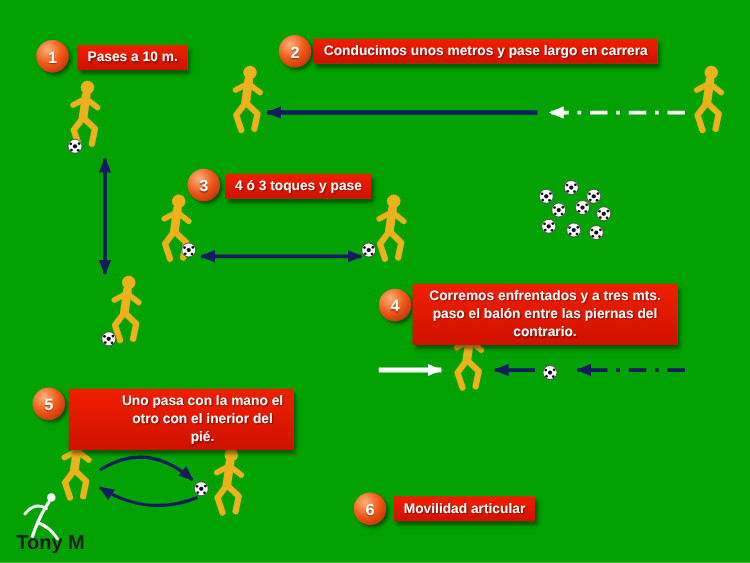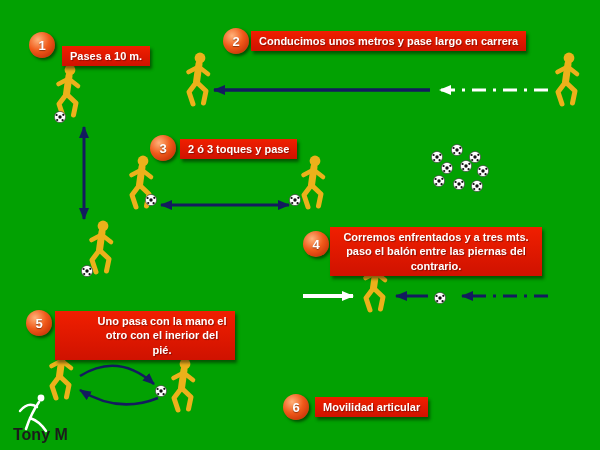--- a/index.html
+++ b/index.html
@@ -103,31 +103,31 @@
       <circle cx="41" cy="398" r="3.4" fill="#fff"></circle>
       <path d="M39,402 C34,409 30,417 26,429" stroke="#fff" stroke-width="2.6" fill="none" stroke-linecap="round"></path>
       <path d="M37,407 C31,403 25,405 20,411" stroke="#fff" stroke-width="2.4" fill="none" stroke-linecap="round"></path>
       <path d="M30,418 C36,420 42,425 46,431" stroke="#fff" stroke-width="2.4" fill="none" stroke-linecap="round"></path>
     </g>
   </svg>
 
   <div class="badge" style="left:29px; top:32px;">
     <span>1</span>
   </div>
-  <div class="label" style="left:62px; top:46px;">Pases a 10 m.</div>
+  <div class="label" style="left:62px; top:36px;">Pases a 10 m.</div>
 
   <div class="badge" style="left:223px; top:28px;">
     <span>2</span>
   </div>
   <div class="label" style="left:251px; top:31px;">Conducimos unos metros y pase largo en carrera</div>
 
   <div class="badge" style="left:150px; top:135px;">
     <span>3</span>
   </div>
-  <div class="label" style="left:180px; top:139px;">2 ó 3 toques y pase</div>
+  <div class="label" style="left:180px; top:139px;">4 ó 3 toques y pase</div>
 
   <div class="badge" style="left:303px; top:231px;">
     <span>4</span>
   </div>
   <div class="label wrap" style="left:330px; top:227px; width:212px;">Corremos enfrentados y a tres mts. paso el balón entre las piernas del contrario.</div>
 
   <div class="badge" style="left:26px; top:310px;">
     <span>5</span>
   </div>
   <div class="label wrap" style="left:55px; top:311px; width:180px;padding-left:42px;">Uno pasa con la mano el otro con el inerior del pié.</div>

